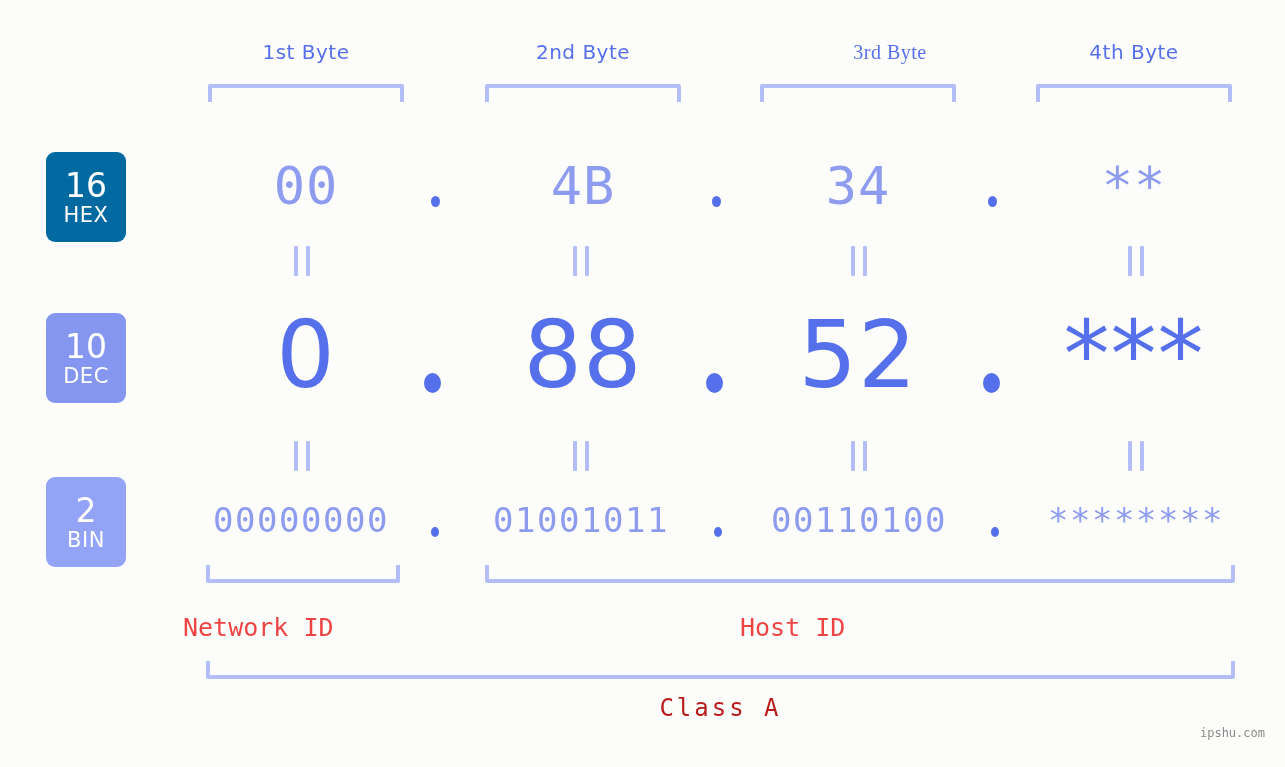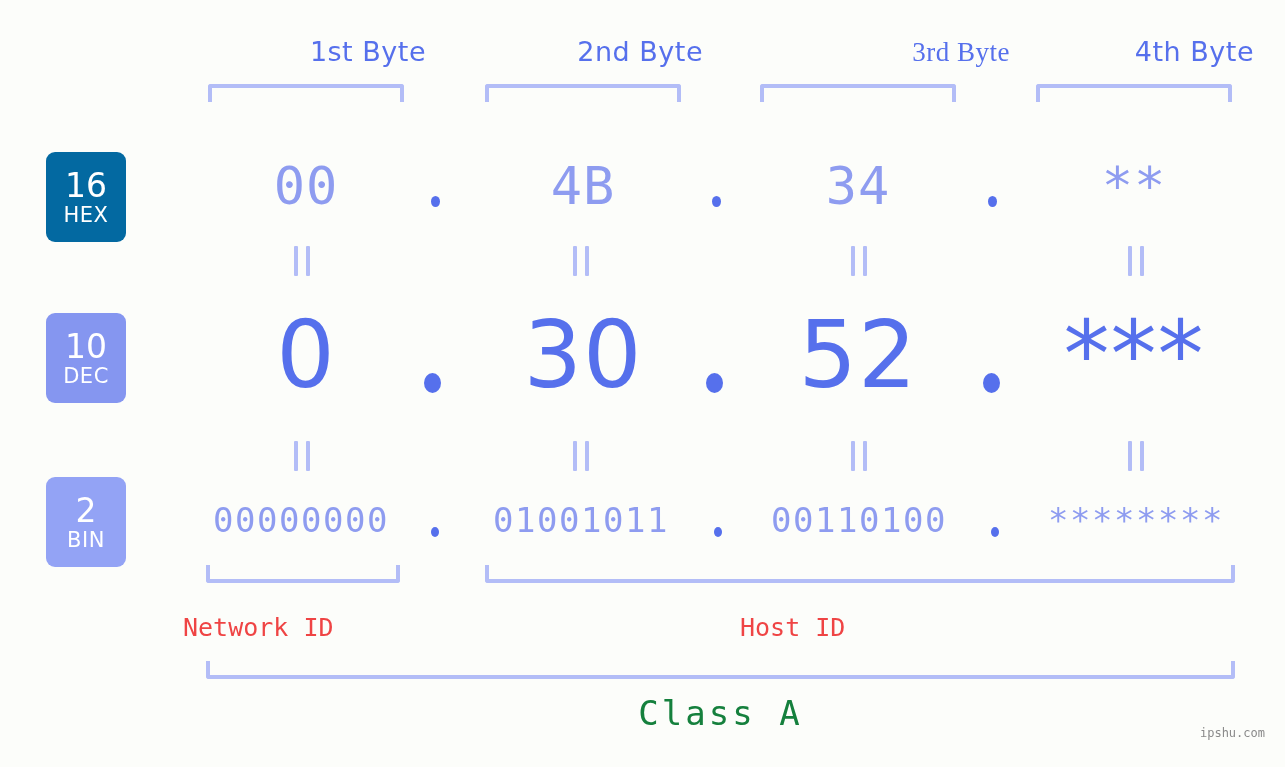--- a/index.html
+++ b/index.html
@@ -18,23 +18,23 @@
     width: 1285px;
     height: 767px;
   }
 
   
   .byte-head {
     position: absolute;
     top: 31px;
     height: 42px;
     line-height: 42px;
-    text-align: right;
-    font-family: "DejaVu Sans", sans-serif;
-    font-size: 27px;
+    text-align: center;
+    font-family: "DejaVu Sans", sans-serif;
+    font-size: 20px;
     color: #5670ec;
     letter-spacing: 0.5px;
     white-space: nowrap;
   }
 
   
   .bracket-top {
     position: absolute;
     height: 18px;
     border-top: 4px solid #b3bdf7;
@@ -137,22 +137,22 @@
     font-family: "DejaVu Sans Mono", monospace;
     font-size: 25px;
     color: #ef4444;
     white-space: nowrap;
     line-height: 1;
   }
   .class-label {
     position: absolute;
     text-align: center;
     font-family: "DejaVu Sans Mono", monospace;
-    font-size: 34px;
-    color: #15803d;
+    font-size: 24px;
+    color: #b91c1c;
     letter-spacing: 3px;
     white-space: nowrap;
     line-height: 1;
   }
 
   
   .watermark {
     position: absolute;
     right: 20px;
     bottom: 28px;
@@ -211,21 +211,21 @@
   <div class="eq" style="left:851px;top:246px;">
       <i></i>
       <i></i>
     </div>
   <div class="eq" style="left:1128px;top:246px;">
       <i></i>
       <i></i>
     </div>
 
   <div class="cell dec-val" style="left:176px;top:310px;width:260px;">0</div>
-  <div class="cell dec-val" style="left:453px;top:310px;width:260px;">30</div>
+  <div class="cell dec-val" style="left:453px;top:310px;width:260px;">88</div>
   <div class="cell dec-val" style="left:728px;top:310px;width:260px;">52</div>
   <div class="cell dec-val" style="left:1004px;top:310px;width:260px;">***</div>
 
   <div class="dot dot-dec" style="left:424px;top:373px;"></div>
   <div class="dot dot-dec" style="left:706px;top:373px;"></div>
   <div class="dot dot-dec" style="left:983px;top:373px;"></div>
 
   <div class="eq" style="left:294px;top:441px;">
       <i></i>
       <i></i>

